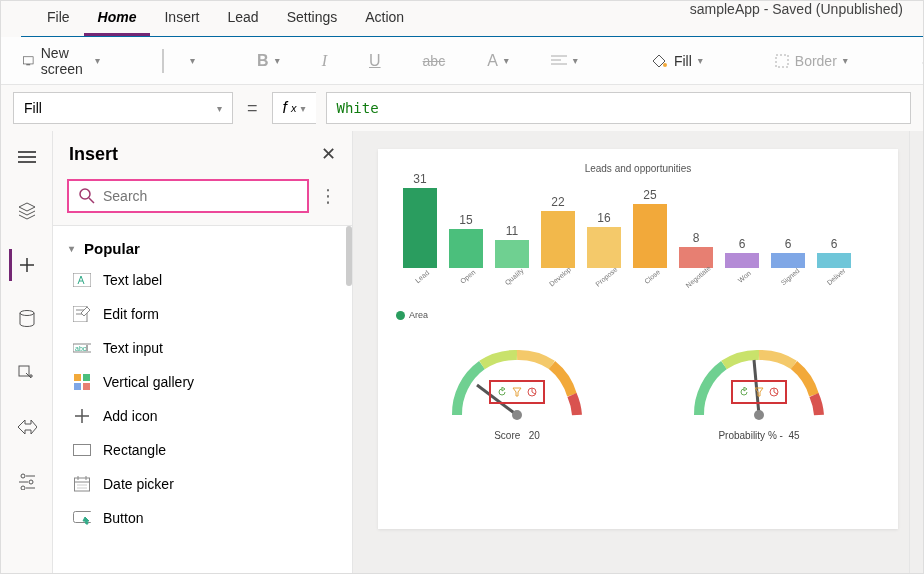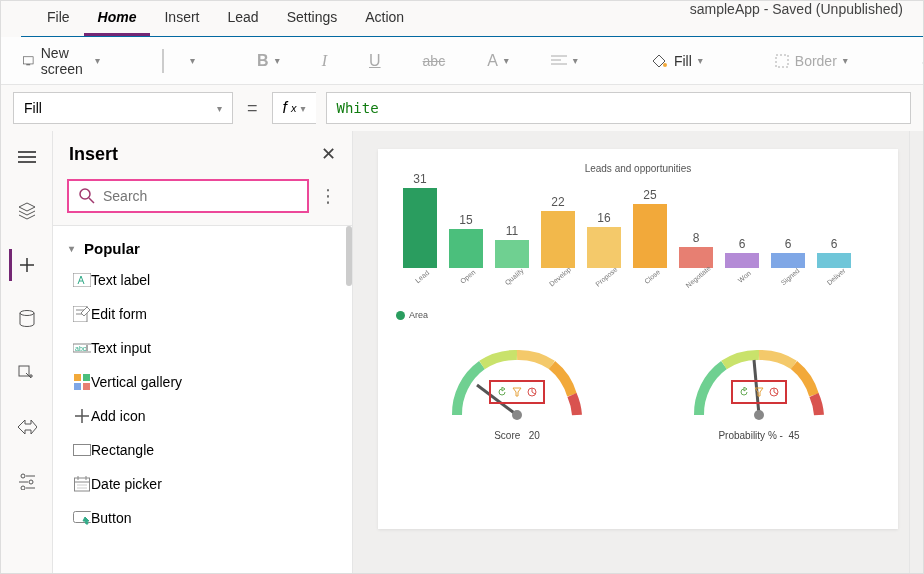--- a/index.html
+++ b/index.html
@@ -38,21 +38,21 @@
 .insert-panel { width: 300px; border-right: 1px solid #e5e5e5; background: #faf9f8; display:flex; flex-direction:column; }
 .insert-header { display:flex; align-items:center; justify-content:space-between; padding: 12px 16px 8px; }
 .insert-header h2 { font-size: 18px; font-weight: 600; }
 .insert-close { font-size: 18px; color:#444; cursor:pointer; }
 .search-row { display:flex; align-items:center; gap:10px; padding: 6px 14px 12px; border-bottom:1px solid #e5e5e5;}
 .search-box { flex:1; height:34px; border:2px solid #ec4899; background:#fff; display:flex; align-items:center; padding:0 10px; gap:8px; }
 .search-box input { border:none; outline:none; flex:1; font-size:14px; color:#666; }
 .more-btn { font-size:18px; color:#666; cursor:pointer; letter-spacing:1px;}
 .insert-list { flex:1; overflow-y:auto; padding: 8px 0; background:#fff; position:relative;}
 .insert-group { padding: 6px 16px; display:flex; align-items:center; gap:10px; font-weight:600; font-size:15px; cursor:pointer;}
-.insert-item { padding: 8px 18px 8px 20px; display:flex; align-items:center; font-size:14px; cursor:pointer; }
+.insert-item { padding: 8px 18px 8px 20px; display:flex; align-items:center; gap:12px; font-size:14px; cursor:pointer; }
 .icon-slot { width:18px; height:18px; display:flex; align-items:center; justify-content:center; color:#666; flex-shrink:0;}
 .scroll-ind { position:absolute; right:0; top:0; width:6px; height:60px; background:#ccc; border-radius:3px;}
 
 
 .canvas-wrap { flex:1; background:#f0efee; display:flex; align-items:flex-start; justify-content:center; padding:18px 10px; overflow:hidden; position:relative;}
 .canvas-scroll { position:absolute; right:0; top:0; width:14px; height:100%; background:#f0efee; border-left:1px solid #e5e5e5;}
 .canvas { background:#fff; width: 520px; height: 380px; padding: 14px 18px; box-shadow: 0 1px 3px rgba(0,0,0,0.08);}
 .canvas-title { text-align:center; font-size:10px; color:#555; margin-bottom:8px;}
 
 .bar-chart { height: 110px; display:flex; align-items:flex-end; gap:6px; padding: 0 4px; }

